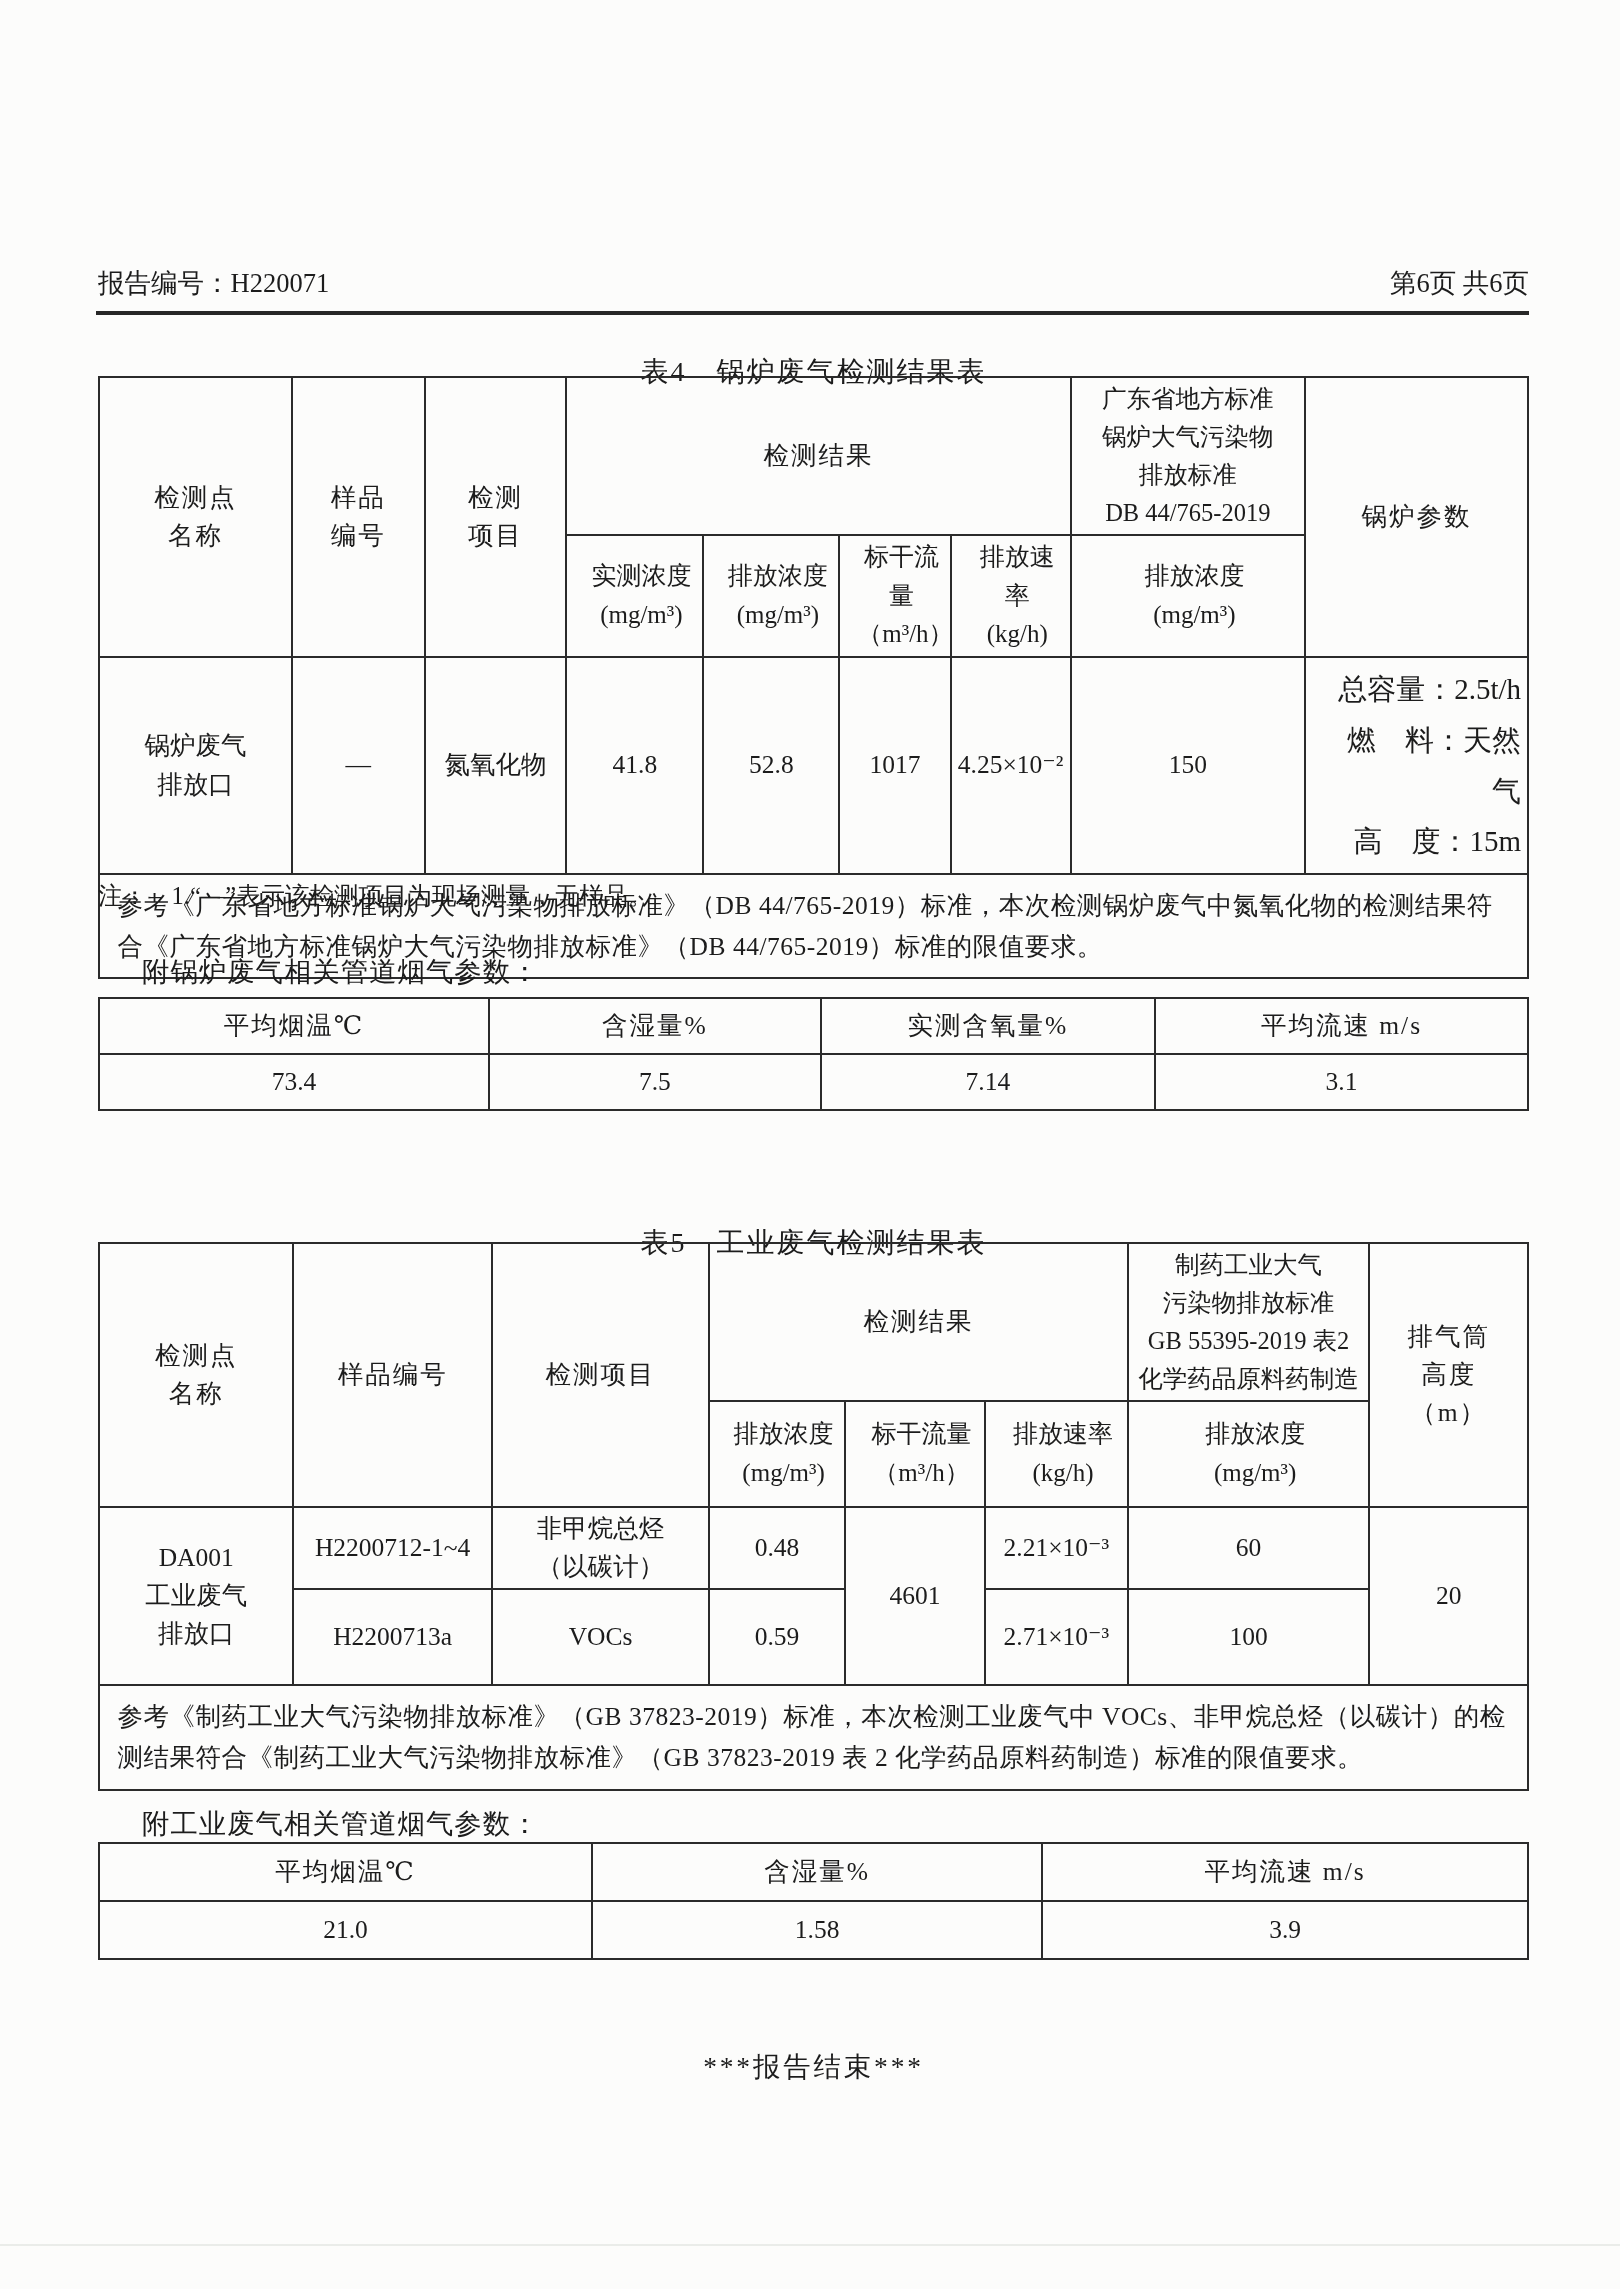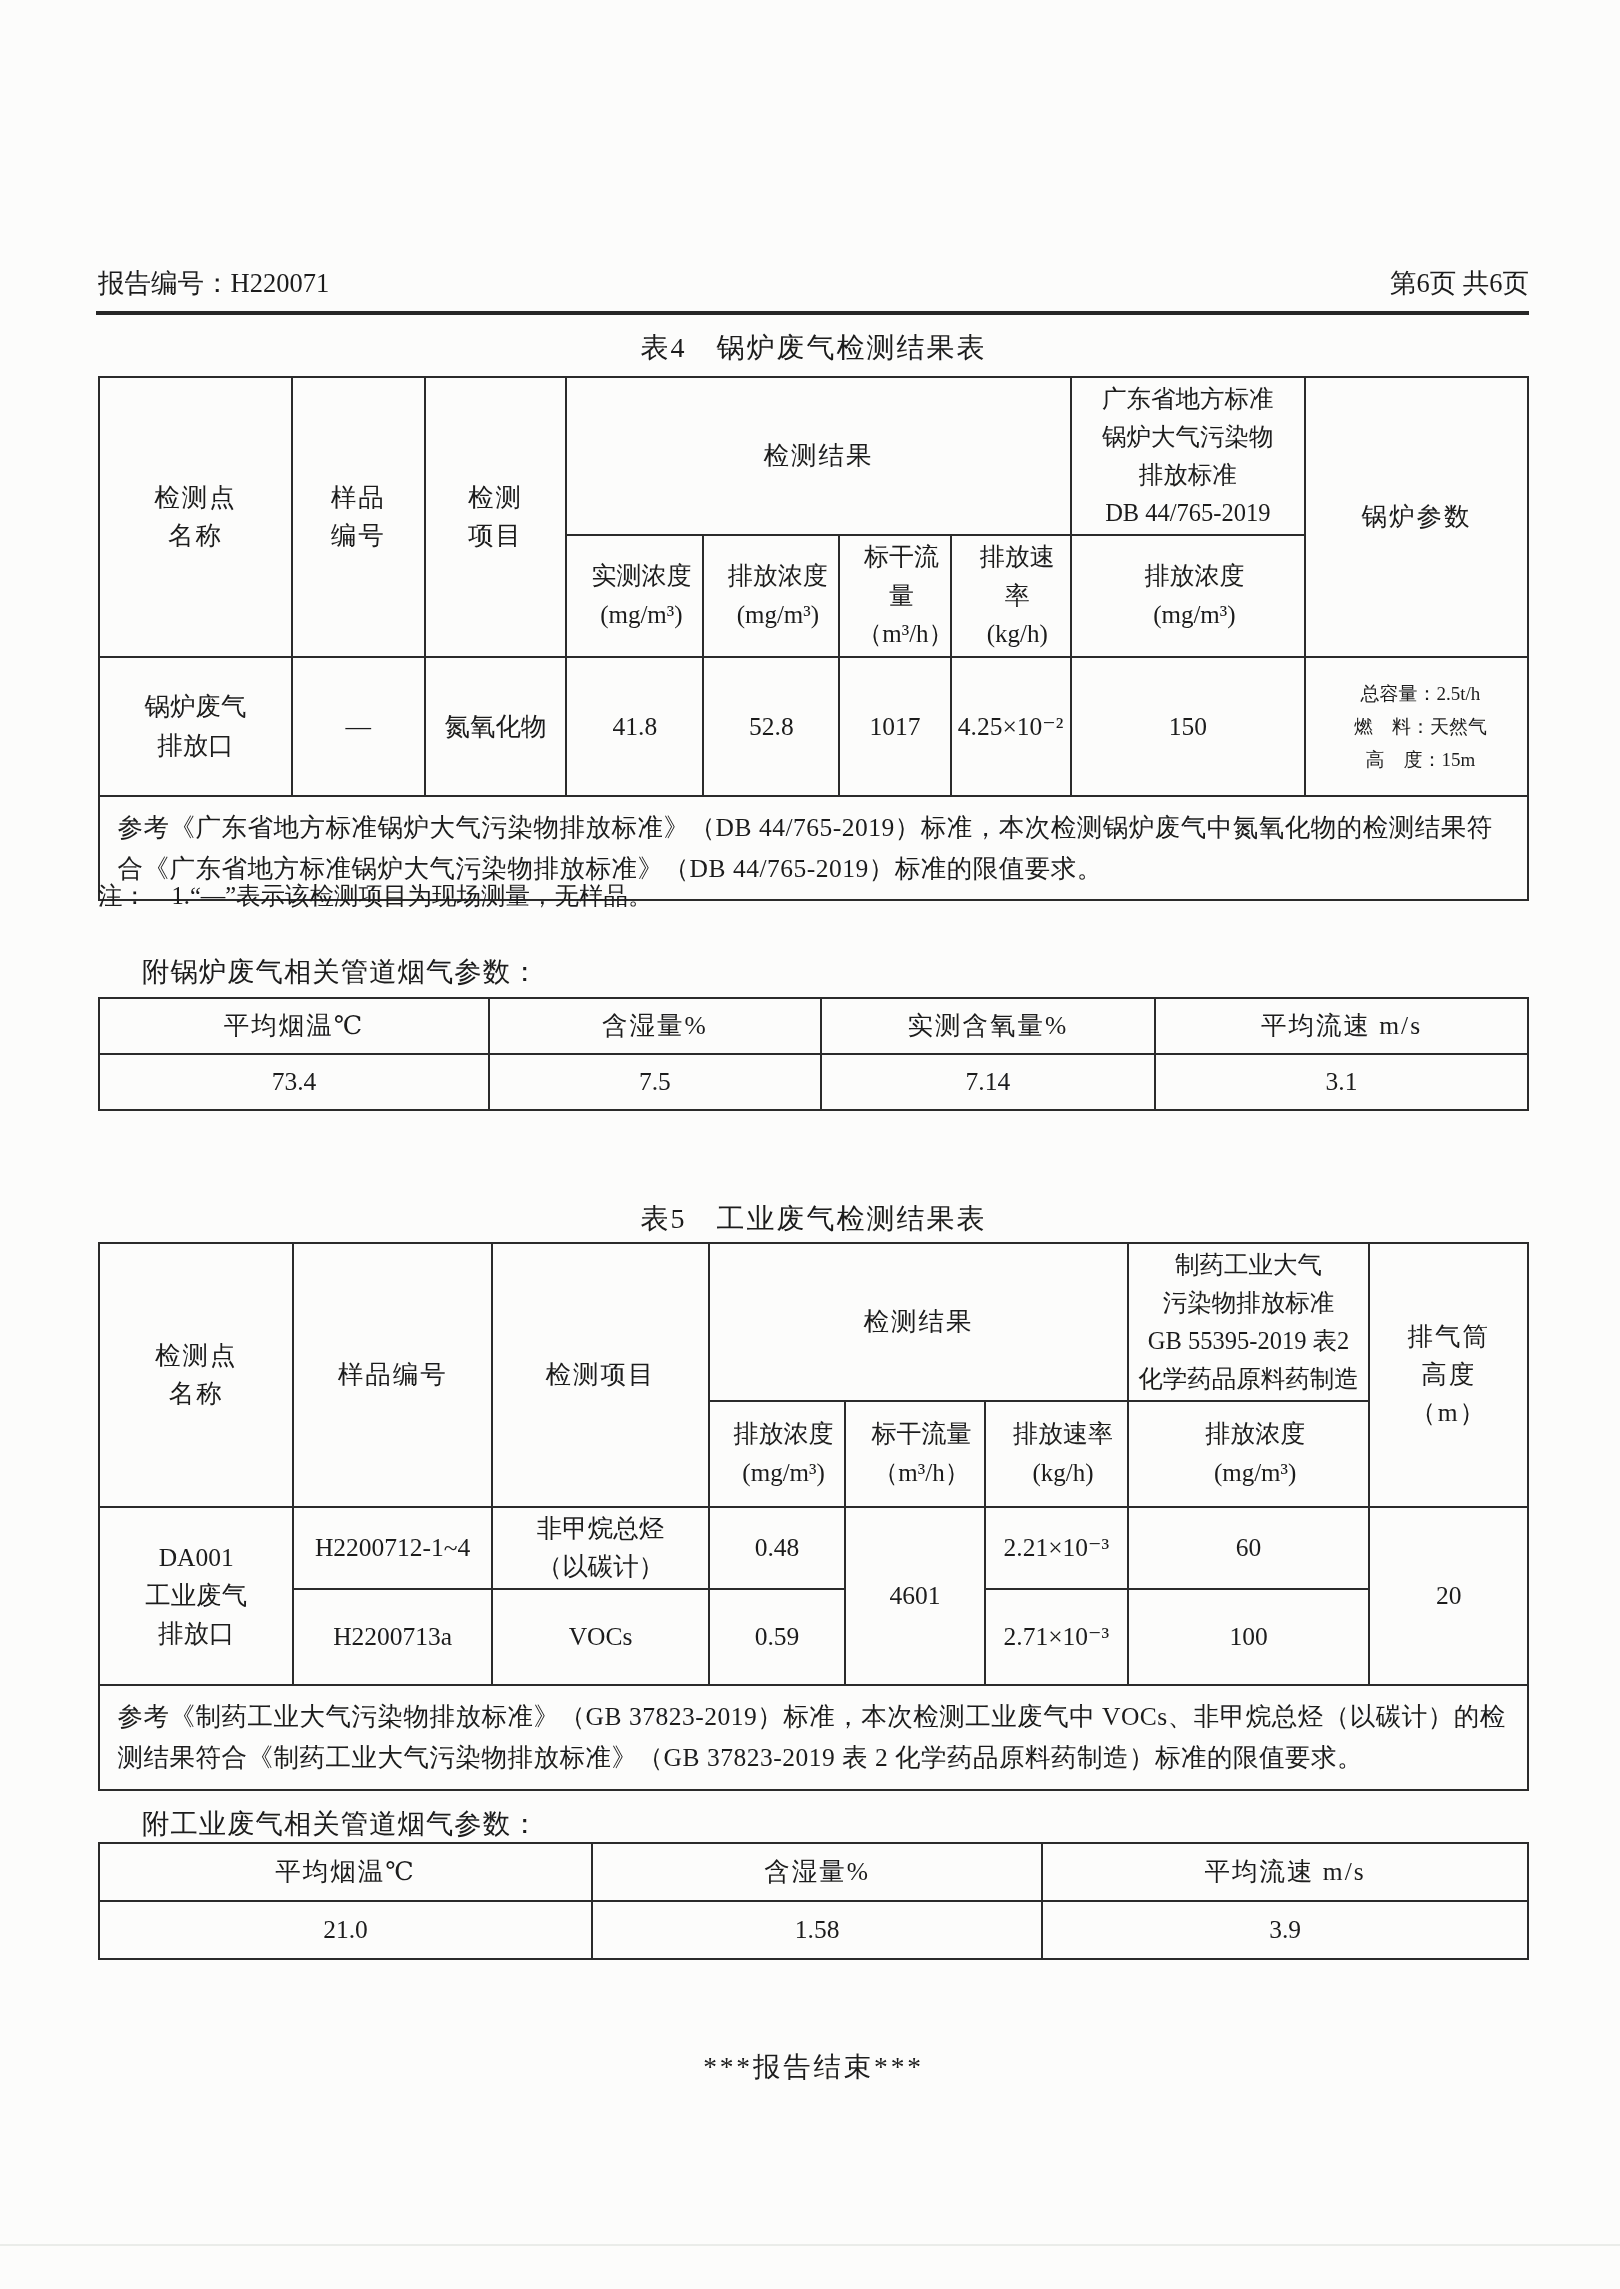--- a/index.html
+++ b/index.html
@@ -12,21 +12,21 @@
     -webkit-font-smoothing:antialiased;
   }
   .page{position:absolute;inset:0;}
   .content{position:absolute;left:98px;width:1431px;}
 
   
   .doc-header{top:265px;display:flex;justify-content:space-between;align-items:baseline;font-size:26.5px;}
   .head-rule{position:absolute;left:96px;width:1433px;top:311px;height:3.9px;background:#272727;}
 
   
-  .tbl-title{font-size:28px;text-align:center;letter-spacing:2px;}
+  .tbl-title{font-size:28px;text-align:center;letter-spacing:2px;margin-top:24px;}
   .t4-title{top:329px;}
   .t5-title{top:1200px;}
   .pre-label{font-size:27.4px;letter-spacing:1px;margin-left:44px;}
   .b-label{top:954px;}
   .i-label{top:1806px;}
   .note-line{top:879px;font-size:24.5px;}
   .report-end{top:2049px;text-align:center;font-size:27.4px;letter-spacing:2.9px;}
 
   
   table{border-collapse:collapse;table-layout:fixed;width:1431px;}
@@ -56,22 +56,22 @@
   .t5 .r3{height:82px;}
   .t5 .r4{height:96px;}
   .bf tr{height:56px;}
   .if tr{height:58px;}
   .bf .vrow td,.if .vrow td{border-top:2.9px solid #2b2b2b;}
   .conclusion{
     text-align:left;font-size:25.5px;line-height:1.62;
     padding:9.8px 17.6px;letter-spacing:0.5px;
   }
   .boiler-params{
-    text-align:center;padding:5.9px 5.9px 5.9px 13.7px;
-    font-size:19px;line-height:1.75;letter-spacing:0;
+    text-align:right;padding:5.9px 5.9px 5.9px 13.7px;
+    font-size:29px;line-height:1.75;letter-spacing:0;
   }
   .num{letter-spacing:0;}
 
   
   .scan-line{position:absolute;left:0;top:2244px;width:100%;height:2px;background:#eaece9;}
 </style>
 </head>
 <body>
 
 <div class="page">

